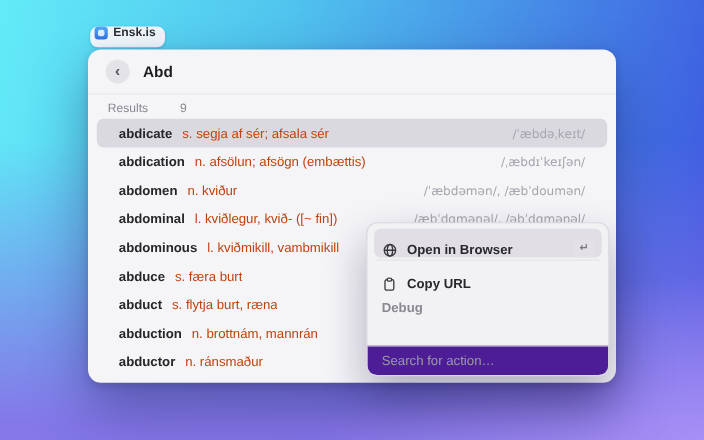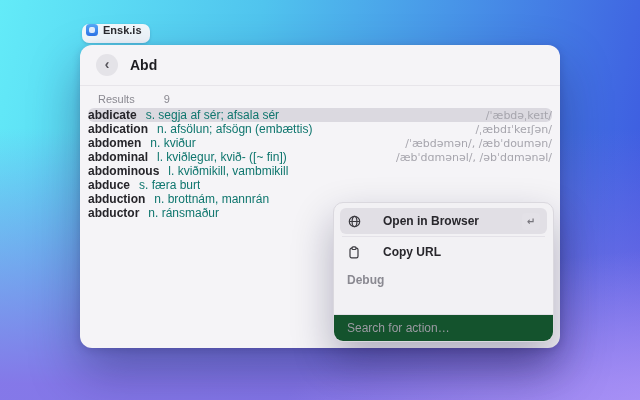--- a/index.html
+++ b/index.html
@@ -38,54 +38,54 @@
   .back-btn{
     width:22px;height:22px;border-radius:50%;background:#E4E3E8;
     display:flex;align-items:center;justify-content:center;
     color:#55545a;font-size:14px;font-weight:700;line-height:1;padding-bottom:2px;box-sizing:border-box;
   }
   .query{font-size:14px;font-weight:700;color:#1d1d21;}
   .hdr-divider{height:1px;background:#E7E5EA;}
   .results-bar{display:flex;gap:29px;align-items:center;padding:7px 18px 3px;font-size:11px;color:#8a8991;}
   .list{padding:0 8px;}
   .row{
-    height:14px;display:flex;align-items:center;padding:0 0;border-radius:6px;
+    height:26px;display:flex;align-items:center;padding:0 20px;border-radius:6px;
     font-size:12px;white-space:nowrap;
   }
   .row.selected{background:#DBD9E0;}
   .row .word{font-weight:700;color:#26252a;margin-right:9px;}
-  .row .def{color:#0f766e;overflow:hidden;text-overflow:ellipsis;}
+  .row .def{color:#c2410c;overflow:hidden;text-overflow:ellipsis;}
   .row .phon{margin-left:auto;color:#A6A5AD;font-size:11px;font-family:"DejaVu Sans",sans-serif;padding-left:8px;}
   
   .menu{
     position:absolute;left:333px;top:202px;width:221px;height:140px;
     background:#F2F1F4;border:1px solid #DAD8DE;border-radius:10px;box-sizing:border-box;
     box-shadow:0 18px 40px rgba(18,12,60,0.30);
     display:flex;flex-direction:column;overflow:hidden;
   }
   .menu-list{flex:1;overflow:hidden;padding:5px 6px 0;}
   .menu-item{
-    height:26px;display:flex;align-items:center;gap:22px;padding:0 7px;border-radius:6px;
+    height:26px;display:flex;align-items:flex-end;gap:9px;padding:0 7px;border-radius:6px;
     font-size:12px;color:#28272c;font-weight:600;
   }
   .menu-item.selected{background:#E1DFE5;}
   .menu-divider{height:1px;background:#E4E2E8;margin:2px 2px;}
   .menu-section{font-size:12px;color:#8a8991;padding:8px 7px 4px;font-weight:700;}
   .micon{width:14px;height:14px;flex:0 0 auto;display:flex;align-items:center;justify-content:center;color:#3a393f;}
   .micon svg{display:block;}
   .shortcuts{margin-left:auto;display:flex;gap:3px;}
   .keycap{
     min-width:12px;height:17px;padding:0 3px;border-radius:4px;background:#E3E1E7;
     display:flex;align-items:center;justify-content:center;
     font-size:10px;color:#77767d;font-family:"DejaVu Sans",sans-serif;
   }
   .menu-search{
     height:26px;flex:0 0 auto;border-top:1px solid #E3E1E7;
     display:flex;align-items:center;padding:0 13px;
-    font-size:12px;color:#9b9aa2;background:#14532d;
+    font-size:12px;color:#9b9aa2;background:#4c1d95;
   }
 </style>
 </head>
 <body>
 
 <div class="tab-pill">
   <span class="app-icon"></span>
   <span>Ensk.is</span>
 </div>
 
@@ -128,20 +128,25 @@
       <span class="word">abdominous</span>
       <span class="def">l. kviðmikill, vambmikill</span>
       <span class="phon"></span>
     </div>
     <div class="row">
       <span class="word">abduce</span>
       <span class="def">s. færa burt</span>
       <span class="phon"></span>
     </div>
     <div class="row">
+      <span class="word">abduct</span>
+      <span class="def">s. flytja burt, ræna</span>
+      <span class="phon"></span>
+    </div>
+    <div class="row">
       <span class="word">abduction</span>
       <span class="def">n. brottnám, mannrán</span>
       <span class="phon"></span>
     </div>
     <div class="row">
       <span class="word">abductor</span>
       <span class="def">n. ránsmaður</span>
       <span class="phon"></span>
     </div>
   </div>

